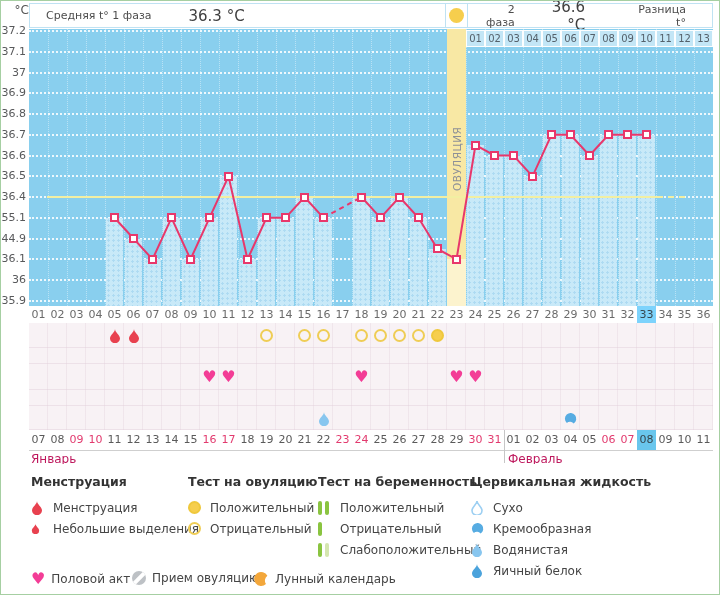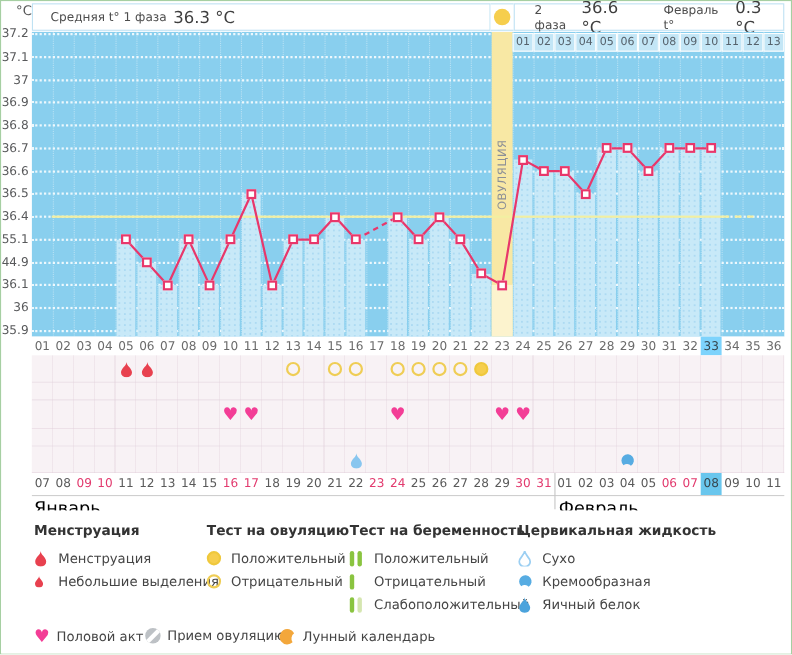--- a/index.html
+++ b/index.html
@@ -2,21 +2,21 @@
 <html><head>
 <meta charset="utf-8">
 <style>
   * { margin:0; padding:0; box-sizing:border-box; }
   html,body { width:720px; height:595px; background:#fff; }
   .wrap { position:relative; width:720px; height:595px; background:#fff;
           border:1px solid #a6cfa2; overflow:hidden;
           font-family:"DejaVu Sans","Liberation Sans",sans-serif; color:#444; }
   
   .hbar { position:absolute; top:2px; height:25px; background:#fff; border:1px solid #bfe2f3;
-          display:flex; align-items:center; }
+          display:flex; align-items:center;gap:31px; }
   .hlabel { font-size:11px; color:#4d4d4d; }
   .hvalue { font-size:15px; color:#3f3f3f; margin-left:6px; }
   #unit { position:absolute; top:2px; left:4px; width:24px; text-align:right; font-size:12px; color:#555; }
   
   #chart { position:absolute; left:28px; top:28px; width:684px; height:277px; background:#89cfee; overflow:hidden; }
   .hgrid { position:absolute; left:0; right:0; height:0; border-top:2px dotted rgba(255,255,255,.85); z-index:1; }
   .vgrid { position:absolute; top:0; bottom:0; width:0; border-left:1px dotted rgba(255,255,255,.4); z-index:1; }
   .band { position:absolute; top:0; height:277px; background:#f8e8a4; z-index:2; }
   .band-low { position:absolute; left:0; width:100%; background:#fcf3ce; }
   .band-label { position:absolute; left:50%; transform:translateX(-50%) rotate(180deg); top:52px; height:110px;
@@ -50,21 +50,21 @@
             transform:rotate(-45deg); }
   .gbars { display:inline-flex; gap:3px; }
   .gbars i { width:4px; height:14px; border-radius:2px; background:#8ac440; }
   .gbars i.pale { background:#d5e6b0; }
   
   #daterow { position:absolute; left:28px; top:429px; width:684px; height:20px; display:flex; background:#fff; }
   .datecell { width:19px; height:20px; font-size:11px; line-height:20px; text-align:center; color:#5a5a5a; }
   .datecell.wk { color:#e23a6e; }
   .datecell.today { background:#69c6ed; color:#37474f; }
   #monthline { position:absolute; left:28px; top:449px; width:684px; border-top:1px solid #cfcfcf; }
-  .month { position:absolute; top:451px; font-size:16px; color:#000000; }
+  .month { position:absolute; top:451px; font-size:12px; color:#be185d; }
   #mdivider { position:absolute; top:429px; height:33px; width:0; border-left:1px solid #c6c6c6; }
   
   #legend { position:absolute; left:0; top:463px; width:720px; height:131px; background:#fff; }
   .lsec { position:absolute; top:10px; }
   .lsec h4 { font-size:12.5px; color:#333; margin-bottom:8px; font-weight:bold; }
   .litem { display:flex; align-items:center; height:21px; }
   .litem .ic { width:22px; display:flex; justify-content:flex-start; align-items:center; }
   .litem .lt { font-size:12px; color:#454545; }
   .lfoot { position:absolute; top:107px; display:flex; align-items:center; }
   .lfoot .lt { font-size:12px; color:#454545; margin-left:6px; }
@@ -77,24 +77,24 @@
 
   <div id="unit">°C</div>
 
   <div class="hbar" style="left:28px;width:417px;padding-left:16px;">
     <span class="hlabel">Средняя t° 1 фаза</span>
     <span class="hvalue">36.3 °C</span>
   </div>
   <div class="hbar" style="left:445px;width:21px;justify-content:center;border-left:none;border-right:none;">
     <span style="width:15px;height:15px;border-radius:50%;background:#f6ce4d;display:inline-block;"></span>
   </div>
-  <div class="hbar" style="left:466px;width:246px;padding-left:18px;">
+  <div class="hbar" style="left:466px;width:246px;padding-left:18px;text-align:right;">
     <span class="hlabel">2 фаза</span>
     <span class="hvalue">36.6 °C</span>
-    <span class="hlabel" style="margin-left:22px;">Февраль t°</span>
+    <span class="hlabel" style="margin-left:22px;">Разница t°</span>
     <span class="hvalue">0.3 °C</span>
   </div>
 
   <div id="yaxis">
       <div class="ytick" style="top: 23px;">37.2</div>
       <div class="ytick" style="top: 43.75px;">37.1</div>
       <div class="ytick" style="top: 64.5px;">37</div>
       <div class="ytick" style="top: 85.25px;">36.9</div>
       <div class="ytick" style="top: 106px;">36.8</div>
       <div class="ytick" style="top: 126.75px;">36.7</div>
@@ -473,20 +473,28 @@
           <div class="ic">
             <svg width="13" height="13" viewBox="0 0 16 16" class="dropsvg" style="transform: rotate(125deg);">
               <path d="M10.8 1.4A7 7 0 1 0 15 8.6A6 6 0 0 1 10.8 1.4Z" fill="#57ace2"></path>
             </svg>
           </div>
           <div class="lt">Кремообразная</div>
         </div>
         <div class="litem">
           <div class="ic">
             <svg width="12" height="15" viewBox="0 0 12 15" class="dropsvg">
+              <path d="M6 1C6 4.4 1 6.8 1 10.6A5 4.6 0 0 0 11 10.6C11 6.8 6 4.4 6 1Z" fill="#88c6ef"></path>
+            </svg>
+          </div>
+          <div class="lt">Водянистая</div>
+        </div>
+        <div class="litem">
+          <div class="ic">
+            <svg width="12" height="15" viewBox="0 0 12 15" class="dropsvg">
               <path d="M6 1C6 4.4 1 6.8 1 10.6A5 4.6 0 0 0 11 10.6C11 6.8 6 4.4 6 1Z" fill="#4ba3dc"></path>
             </svg>
           </div>
           <div class="lt">Яичный белок</div>
         </div>
       </div>
       <div class="lfoot" style="left: 30px;">
         <span class="heart">♥</span>
         <div class="lt">Половой акт</div>
       </div>

